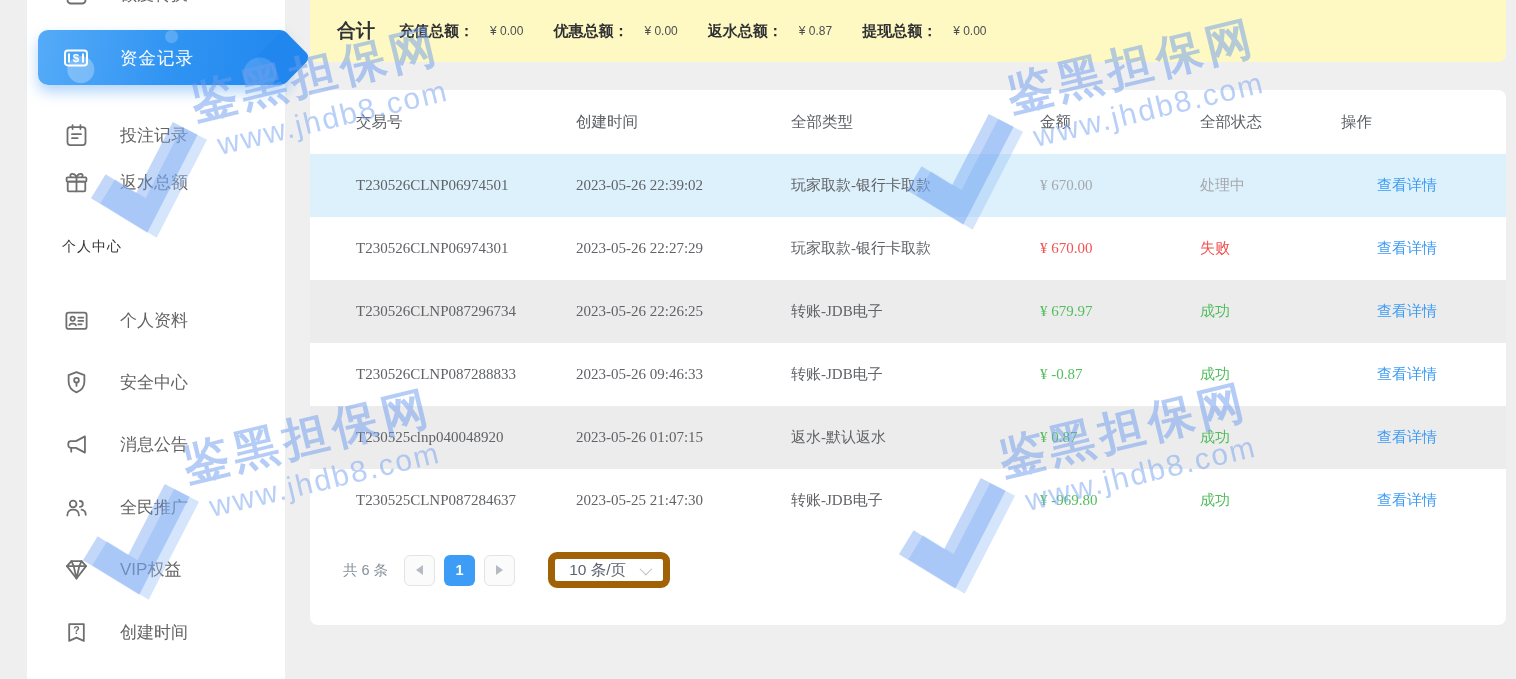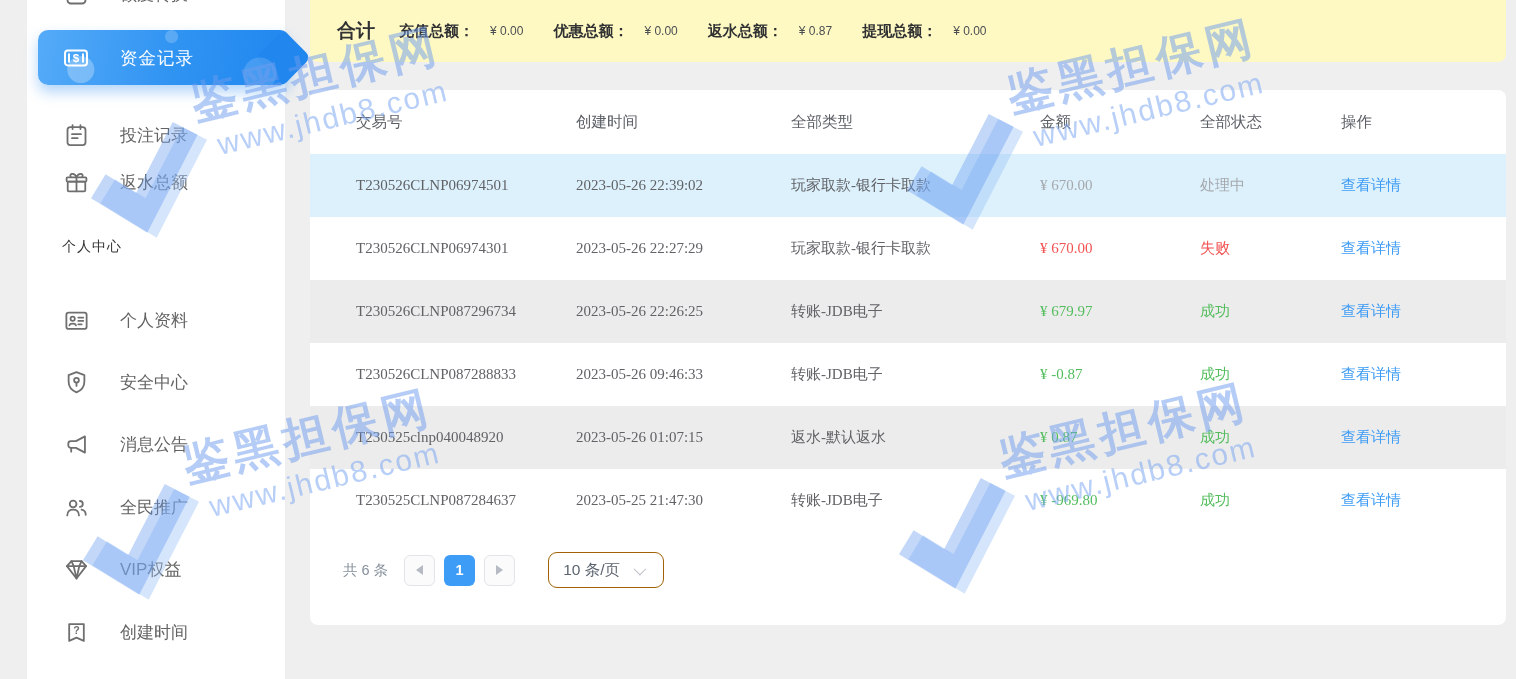--- a/index.html
+++ b/index.html
@@ -88,42 +88,42 @@
   .thead { height: 64px; color: #5c6066; font-size: 15.5px; }
   .thead .hcell { white-space: nowrap; }
   .thead .hcell.filter { cursor: pointer; }
   .rows .row { height: 63px; font-size: 15px; color: #606266; cursor: pointer; }
   .rows .row:nth-child(odd) { background: #ececec; }
   .rows .row.hl { background: #ddf1fc; }
   .cell { white-space: nowrap; font-family: Liberation Serif, serif; }
   .cell[data-state="pending"] { color: #a5a8ad; }
   .cell[data-state="failed"]  { color: #f25252; }
   .cell[data-state="success"] { color: #53bd5d; }
-  .detail-link { color: #3e9cf5; text-decoration: none; cursor: pointer; }
+  .detail-link { color: #3e9cf5; text-decoration: none; cursor: pointer; margin-left: 36px; }
 
   
   .pagination {
     position: absolute; left: 33px; top: 462px; height: 36px;
     display: flex; align-items: center;
   }
   .pg-total { font-size: 14.5px; color: #86909c; margin-right: 16px; }
   .pg-btn {
     width: 31px; height: 31px; border-radius: 6px; background: #fbfbfc;
     border: 1px solid #e2e4e8; display: flex; align-items: center; justify-content: center;
     cursor: pointer; margin-right: 9px;
   }
   .tri-left { width: 0; height: 0; border-top: 5px solid transparent; border-bottom: 5px solid transparent; border-right: 7px solid #b6bac2; }
   .tri-right { width: 0; height: 0; border-top: 5px solid transparent; border-bottom: 5px solid transparent; border-left: 7px solid #b6bac2; }
   .pg-page {
     width: 31px; height: 31px; border-radius: 6px; background: #3d9cf6; color: #fff;
     font-size: 14.5px; font-weight: bold; display: flex; align-items: center; justify-content: center;
     cursor: pointer; margin-right: 9px;
   }
   .pg-size {
-    margin-left: 24px; height: 36px; min-width: 116px; border: 1px solid #a16207;
+    margin-left: 24px; height: 36px; min-width: 116px; border: 7px solid #a16207;
     border-radius: 9px; background: #fff; display: flex; align-items: center;
     padding: 0 14px; font-size: 15.5px; color: #5c6470; cursor: pointer;
   }
   .chev-down {
     width: 9px; height: 9px; border-right: 1.6px solid #b9bdc5; border-bottom: 1.6px solid #b9bdc5;
     transform: rotate(45deg) translateY(-2px); margin-left: 14px;
   }
 
   
   .wm {

